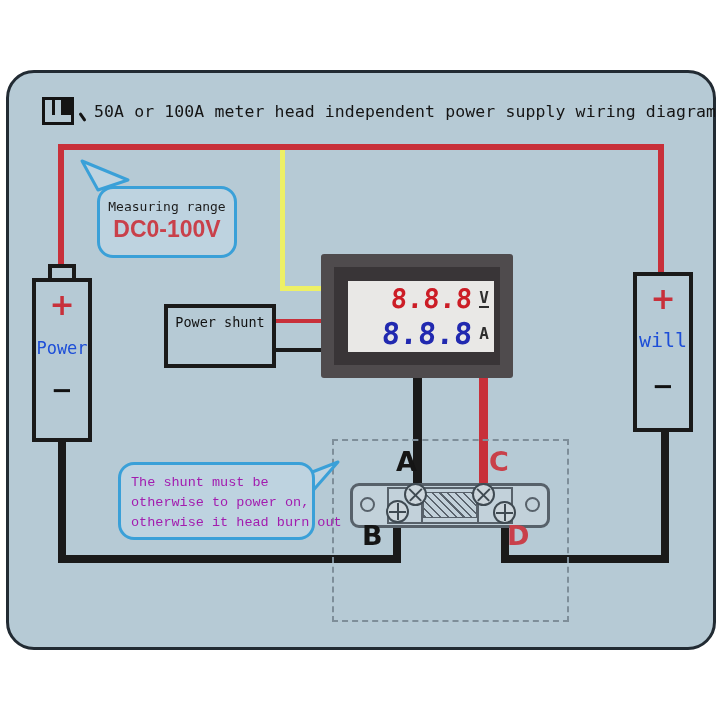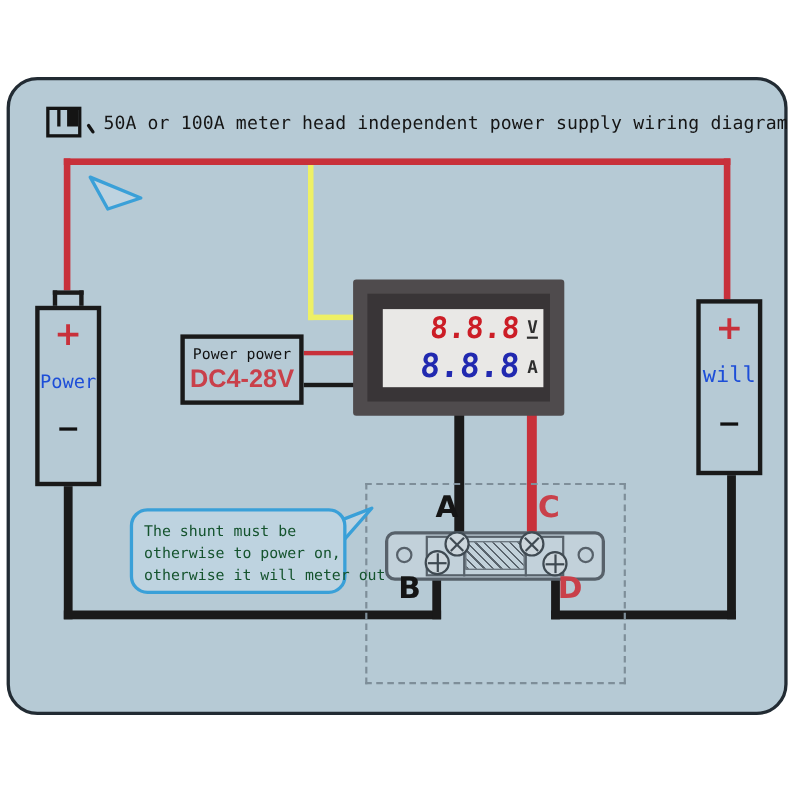--- a/index.html
+++ b/index.html
@@ -65,21 +65,21 @@
   .digits.a { color:#2129b0; font-size:30px; }
   .unit { font:bold 16px "DejaVu Sans Mono", monospace; color:#2e2e2e; margin-left:7px; line-height:16px; }
   .unit.v { border-bottom:2px solid #2e2e2e; }
   
   .bubble { position:absolute; border:3px solid #3aa0d8; border-radius:16px; background:#bed3e0; }
   .bubble-tail { position:absolute; }
   .b1 { left:97px; top:186px; width:140px; height:72px; text-align:center; }
   .b1-caption { display:block; font-size:13px; color:#1d1d1d; margin-top:10px; }
   .b1-value { display:block; font:bold 23px "Liberation Sans", sans-serif; color:#c9404a; margin-top:2px; }
   .b2 { left:118px; top:462px; width:197px; height:78px; padding:8px 0 0 10px; }
-  .b2 .line { display:block; font-size:13.5px; line-height:20px; color:#14532d; white-space:nowrap; }
+  .b2 .line { display:block; font-size:13.5px; line-height:20px; color:#a21caf; white-space:nowrap;font-family:Liberation Mono, monospace; }
   
   .dashed-box { position:absolute; left:332px; top:439px; width:237px; height:183px; border:2px dashed #7e8e99; }
   
   .shunt-plate { position:absolute; left:350px; top:483px; width:200px; height:45px; border:3px solid #57616a; border-radius:9px; background:#c2d1da; }
   .shunt-hole { position:absolute; width:15px; height:15px; border:2px solid #57616a; border-radius:50%; background:#c2d1da; }
   .hole-l { left:360px; top:497px; } .hole-r { left:525px; top:497px; }
   .shunt-inner { position:absolute; left:387px; top:487px; width:126px; height:37px; border:2px solid #57616a; }
   .shunt-div { position:absolute; top:487px; width:2px; height:37px; background:#57616a; }
   .div-l { left:421px; } .div-r { left:477px; }
   .shunt-hatch { position:absolute; left:423px; top:492px; width:54px; height:26px; border:1px solid #57616a;
@@ -133,51 +133,54 @@
     <span class="minus">−</span>
   </div>
 
   <div class="cell loadbox">
     <span class="plus">+</span>
     <span class="cell-label">will</span>
     <span class="minus">−</span>
   </div>
 
   <div class="psu">
-    <span class="psu-caption">Power power</span>
-    <span class="psu-value">DC4-28V</span>
+    <span class="psu-caption">Power shunt</span>
   </div>
 
   <div class="meter">
     <div class="meter-bezel"></div>
     <div class="meter-display">
       <div class="dg-row">
         <span class="digits v">8.8.8</span>
         <span class="unit v">V</span>
       </div>
       <div class="dg-row">
         <span class="digits a">8.8.8</span>
         <span class="unit">A</span>
       </div>
     </div>
   </div>
 
   <svg class="bubble-tail" style="left:78px; top:158px;" width="52" height="34">
     <polygon points="4,3 50,22 20,32" fill="#bed3e0" stroke="#3aa0d8" stroke-width="3" stroke-linejoin="round"></polygon>
   </svg>
+  <div class="bubble b1">
+    <span class="b1-caption">Measuring range</span>
+    <span class="b1-value">DC0-100V</span>
+  </div>
 
   <div class="dashed-box"></div>
 
   <svg class="bubble-tail" style="left:298px; top:458px;" width="44" height="40">
     <polygon points="40,4 12,36 4,18" fill="#bed3e0" stroke="#3aa0d8" stroke-width="3" stroke-linejoin="round"></polygon>
   </svg>
   <div class="bubble b2">
     <span class="line">The shunt must be</span>
     <span class="line">otherwise to power on,</span>
-    <span class="line">otherwise it will meter out</span>
+    <span class="line">otherwise it head burn out</span>
   </div>
 
   <div class="shunt-plate"></div>
   <div class="shunt-hole hole-l"></div>
   <div class="shunt-hole hole-r"></div>
   <div class="shunt-inner"></div>
   <div class="shunt-div div-l"></div>
   <div class="shunt-div div-r"></div>
   <div class="shunt-hatch"></div>
   <div class="screw diag scr-a"></div>

